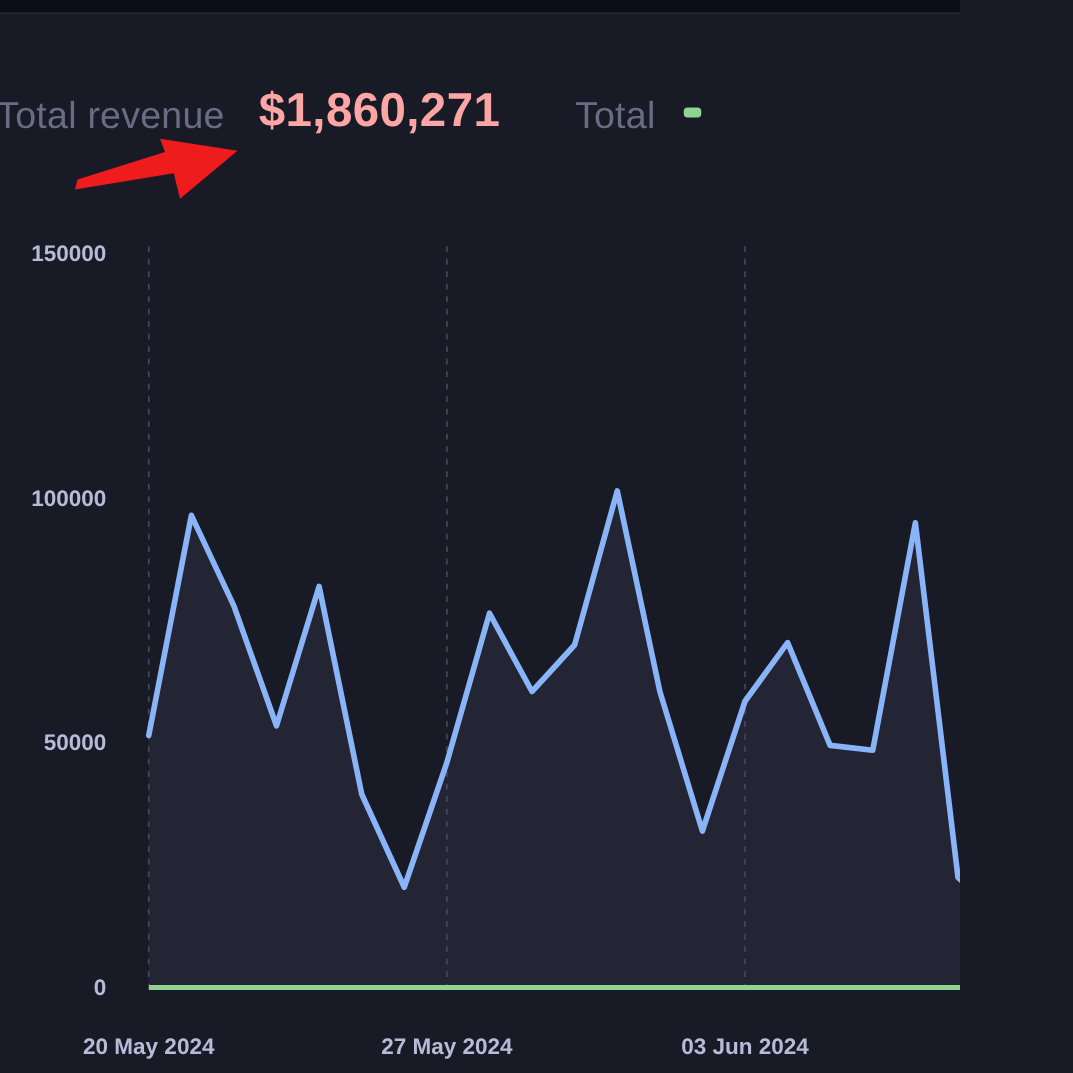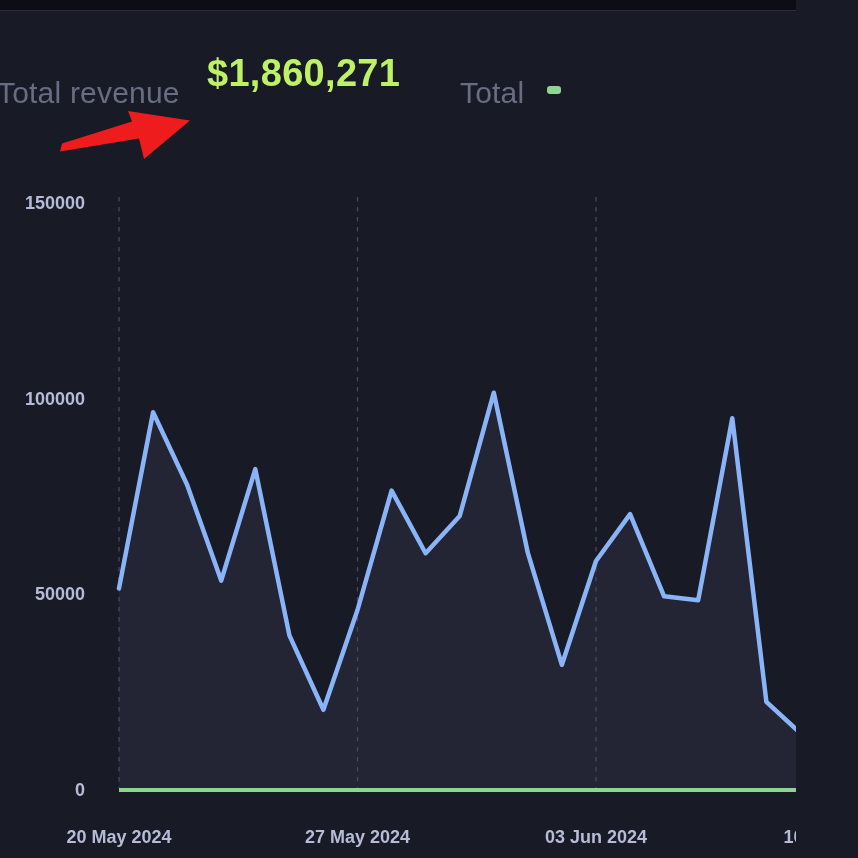--- a/index.html
+++ b/index.html
@@ -1,38 +1,37 @@
 <!DOCTYPE html>
 <html><head>
 <meta charset="utf-8">
 <style>
   html,body{margin:0;padding:0;background:#181a26;}
   #stage{
     position:relative;width:768px;height:858px;overflow:hidden;
     background:#181a26;
     font-family:"Liberation Sans",sans-serif;
-    padding-left:28px;
     -webkit-font-smoothing:antialiased;
   }
   
   .top-strip{
     position:absolute;left:0;top:0;width:858px;height:10px;
     background:#0c0d15;border-bottom:1px solid #2a2c3d;
   }
   
   .header{position:absolute;left:0;top:0;width:858px;height:140px;}
   .stat-label{
     position:absolute;top:76px;font-size:30px;font-weight:400;
     color:#686d83;letter-spacing:0.2px;white-space:nowrap;
   }
   .label-revenue{left:-3px;}
   .label-cost{left:460px;}
   .stat-value{
-    position:absolute;left:207px;top:52px;font-size:38px;font-weight:700;
-    color:#bef264;letter-spacing:0.3px;white-space:nowrap;
+    position:absolute;left:207px;top:68px;font-size:38px;font-weight:700;
+    color:#fca5a5;letter-spacing:0.3px;white-space:nowrap;
   }
   .cost-dash{
     position:absolute;left:547px;top:86px;width:14px;height:8px;
     background:#8fd491;border-radius:3px;overflow:hidden;
     color:transparent;font-size:8px;line-height:8px;text-align:center;
   }
   .corner-button{
     position:absolute;left:832px;top:53px;width:60px;height:69px;
     border:2px solid #3a3c50;border-radius:10px;background:transparent;
     box-sizing:border-box;cursor:pointer;

